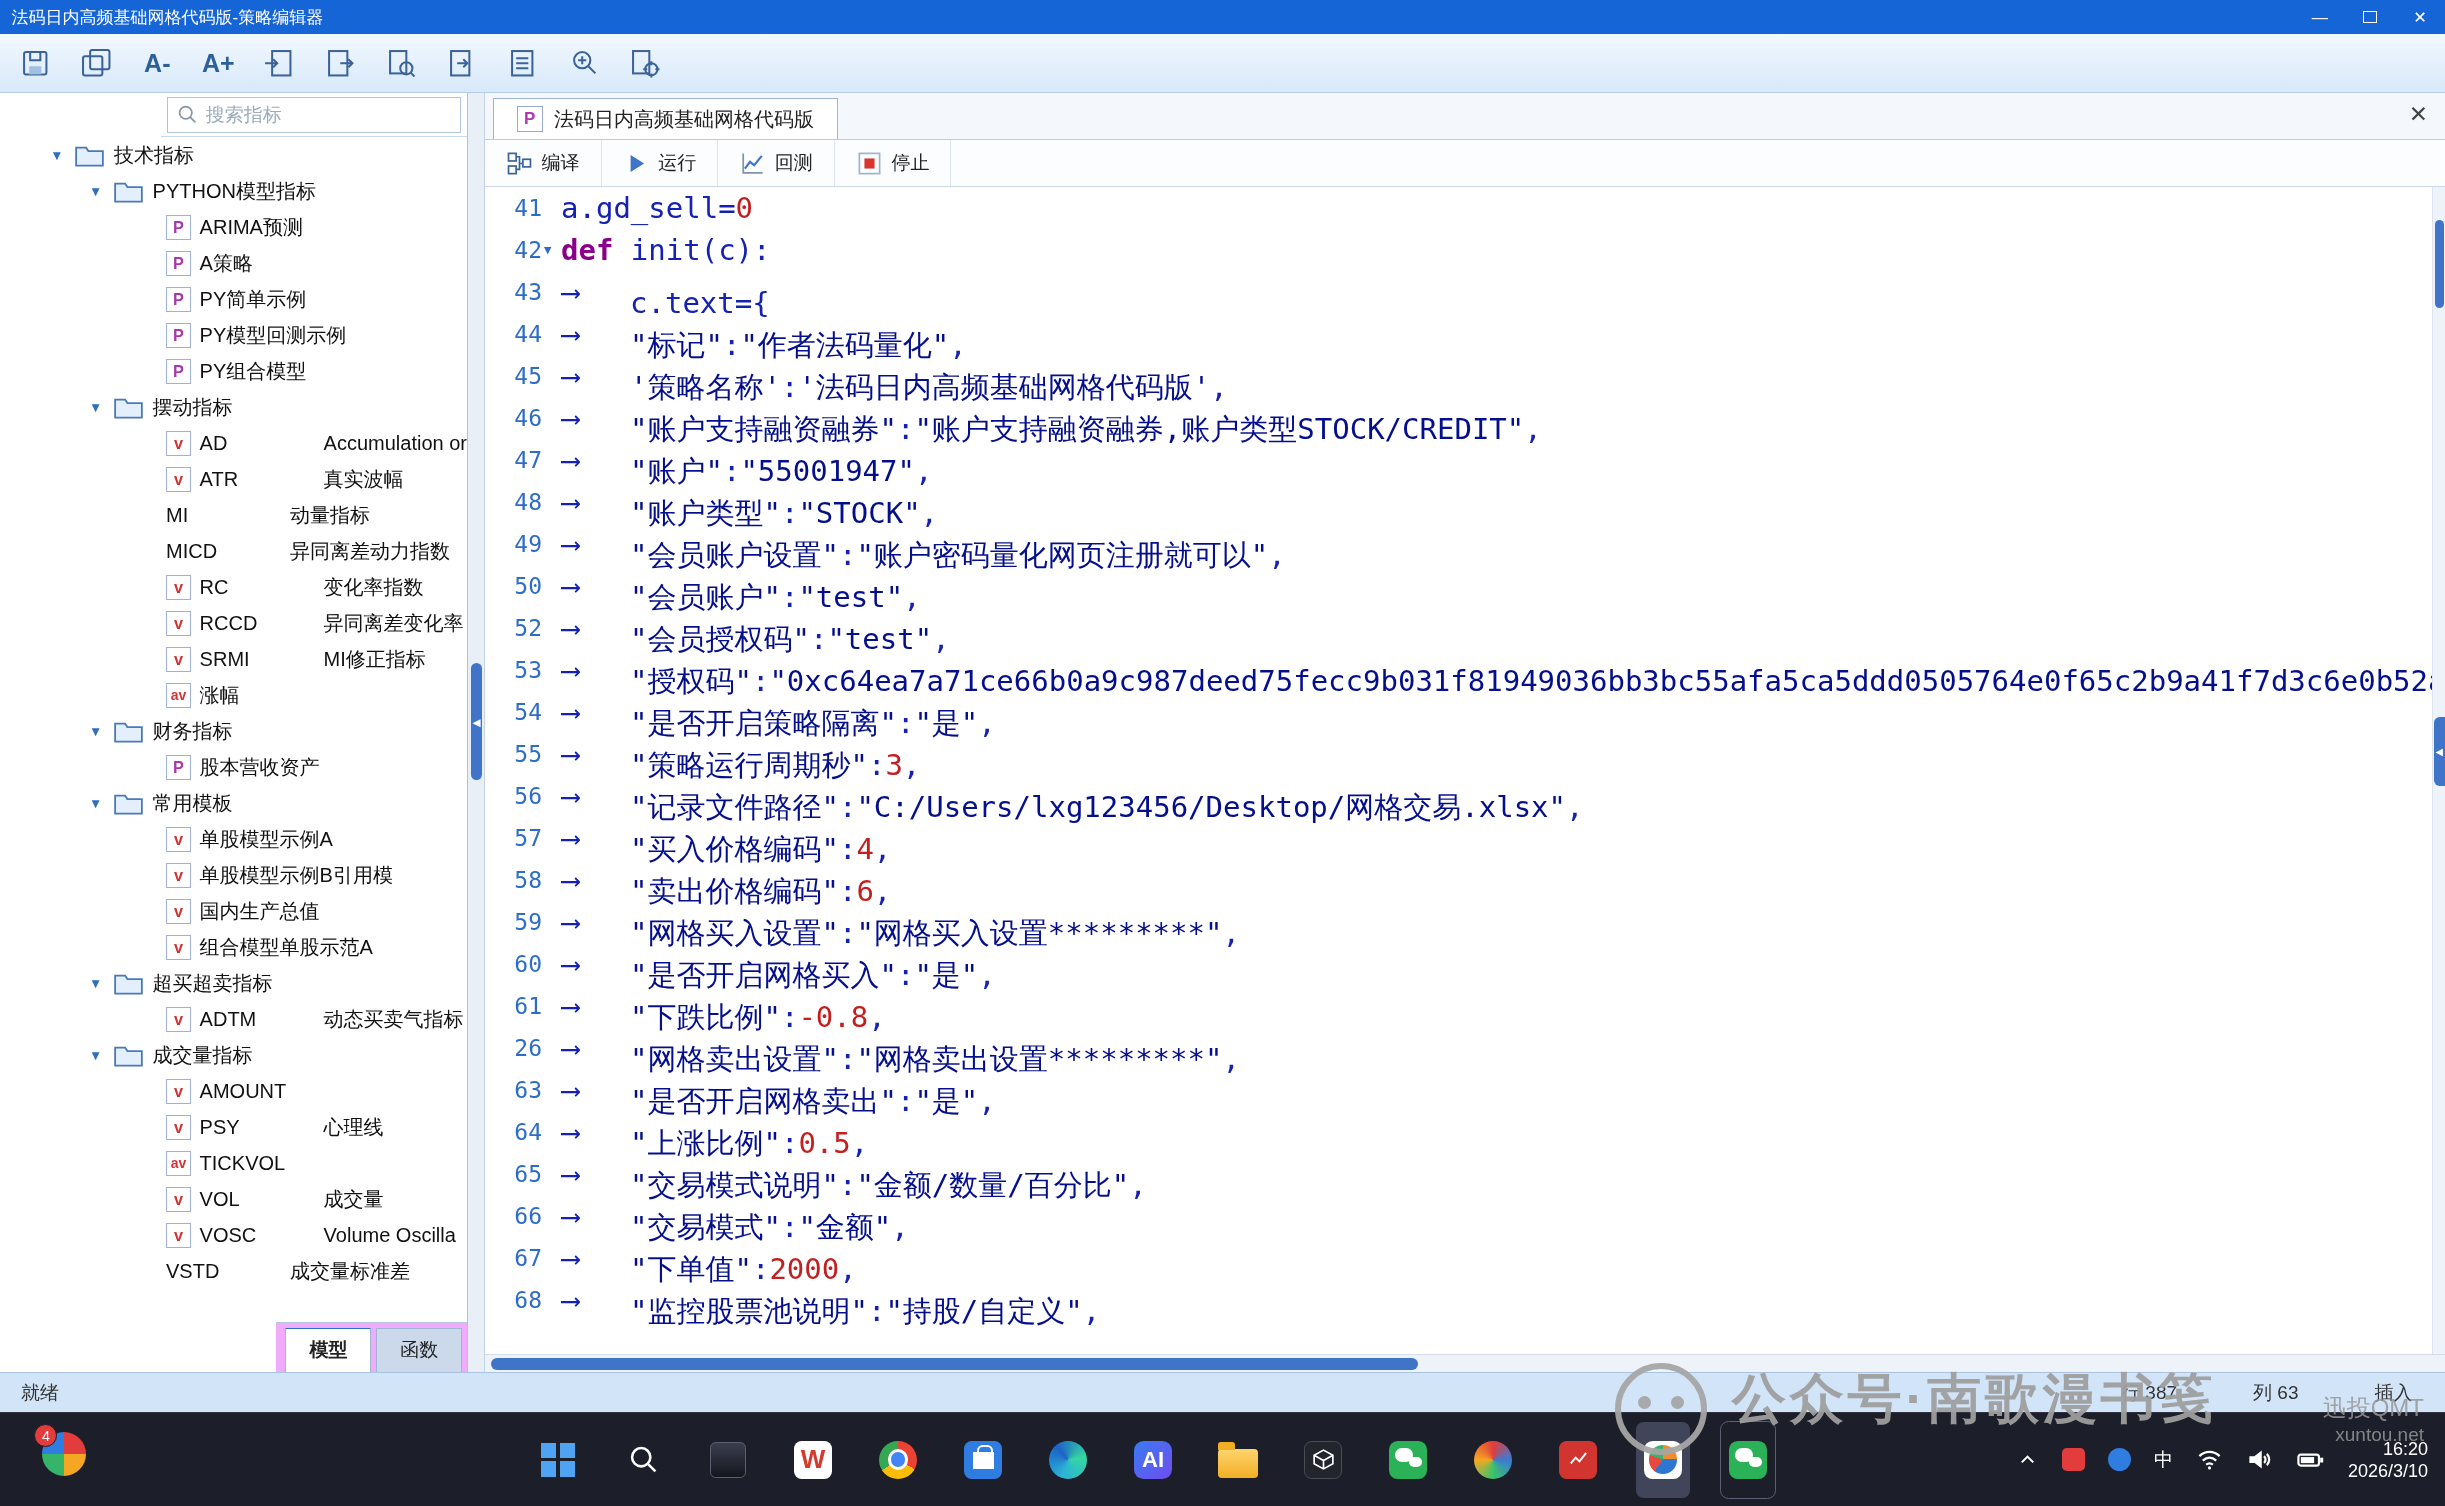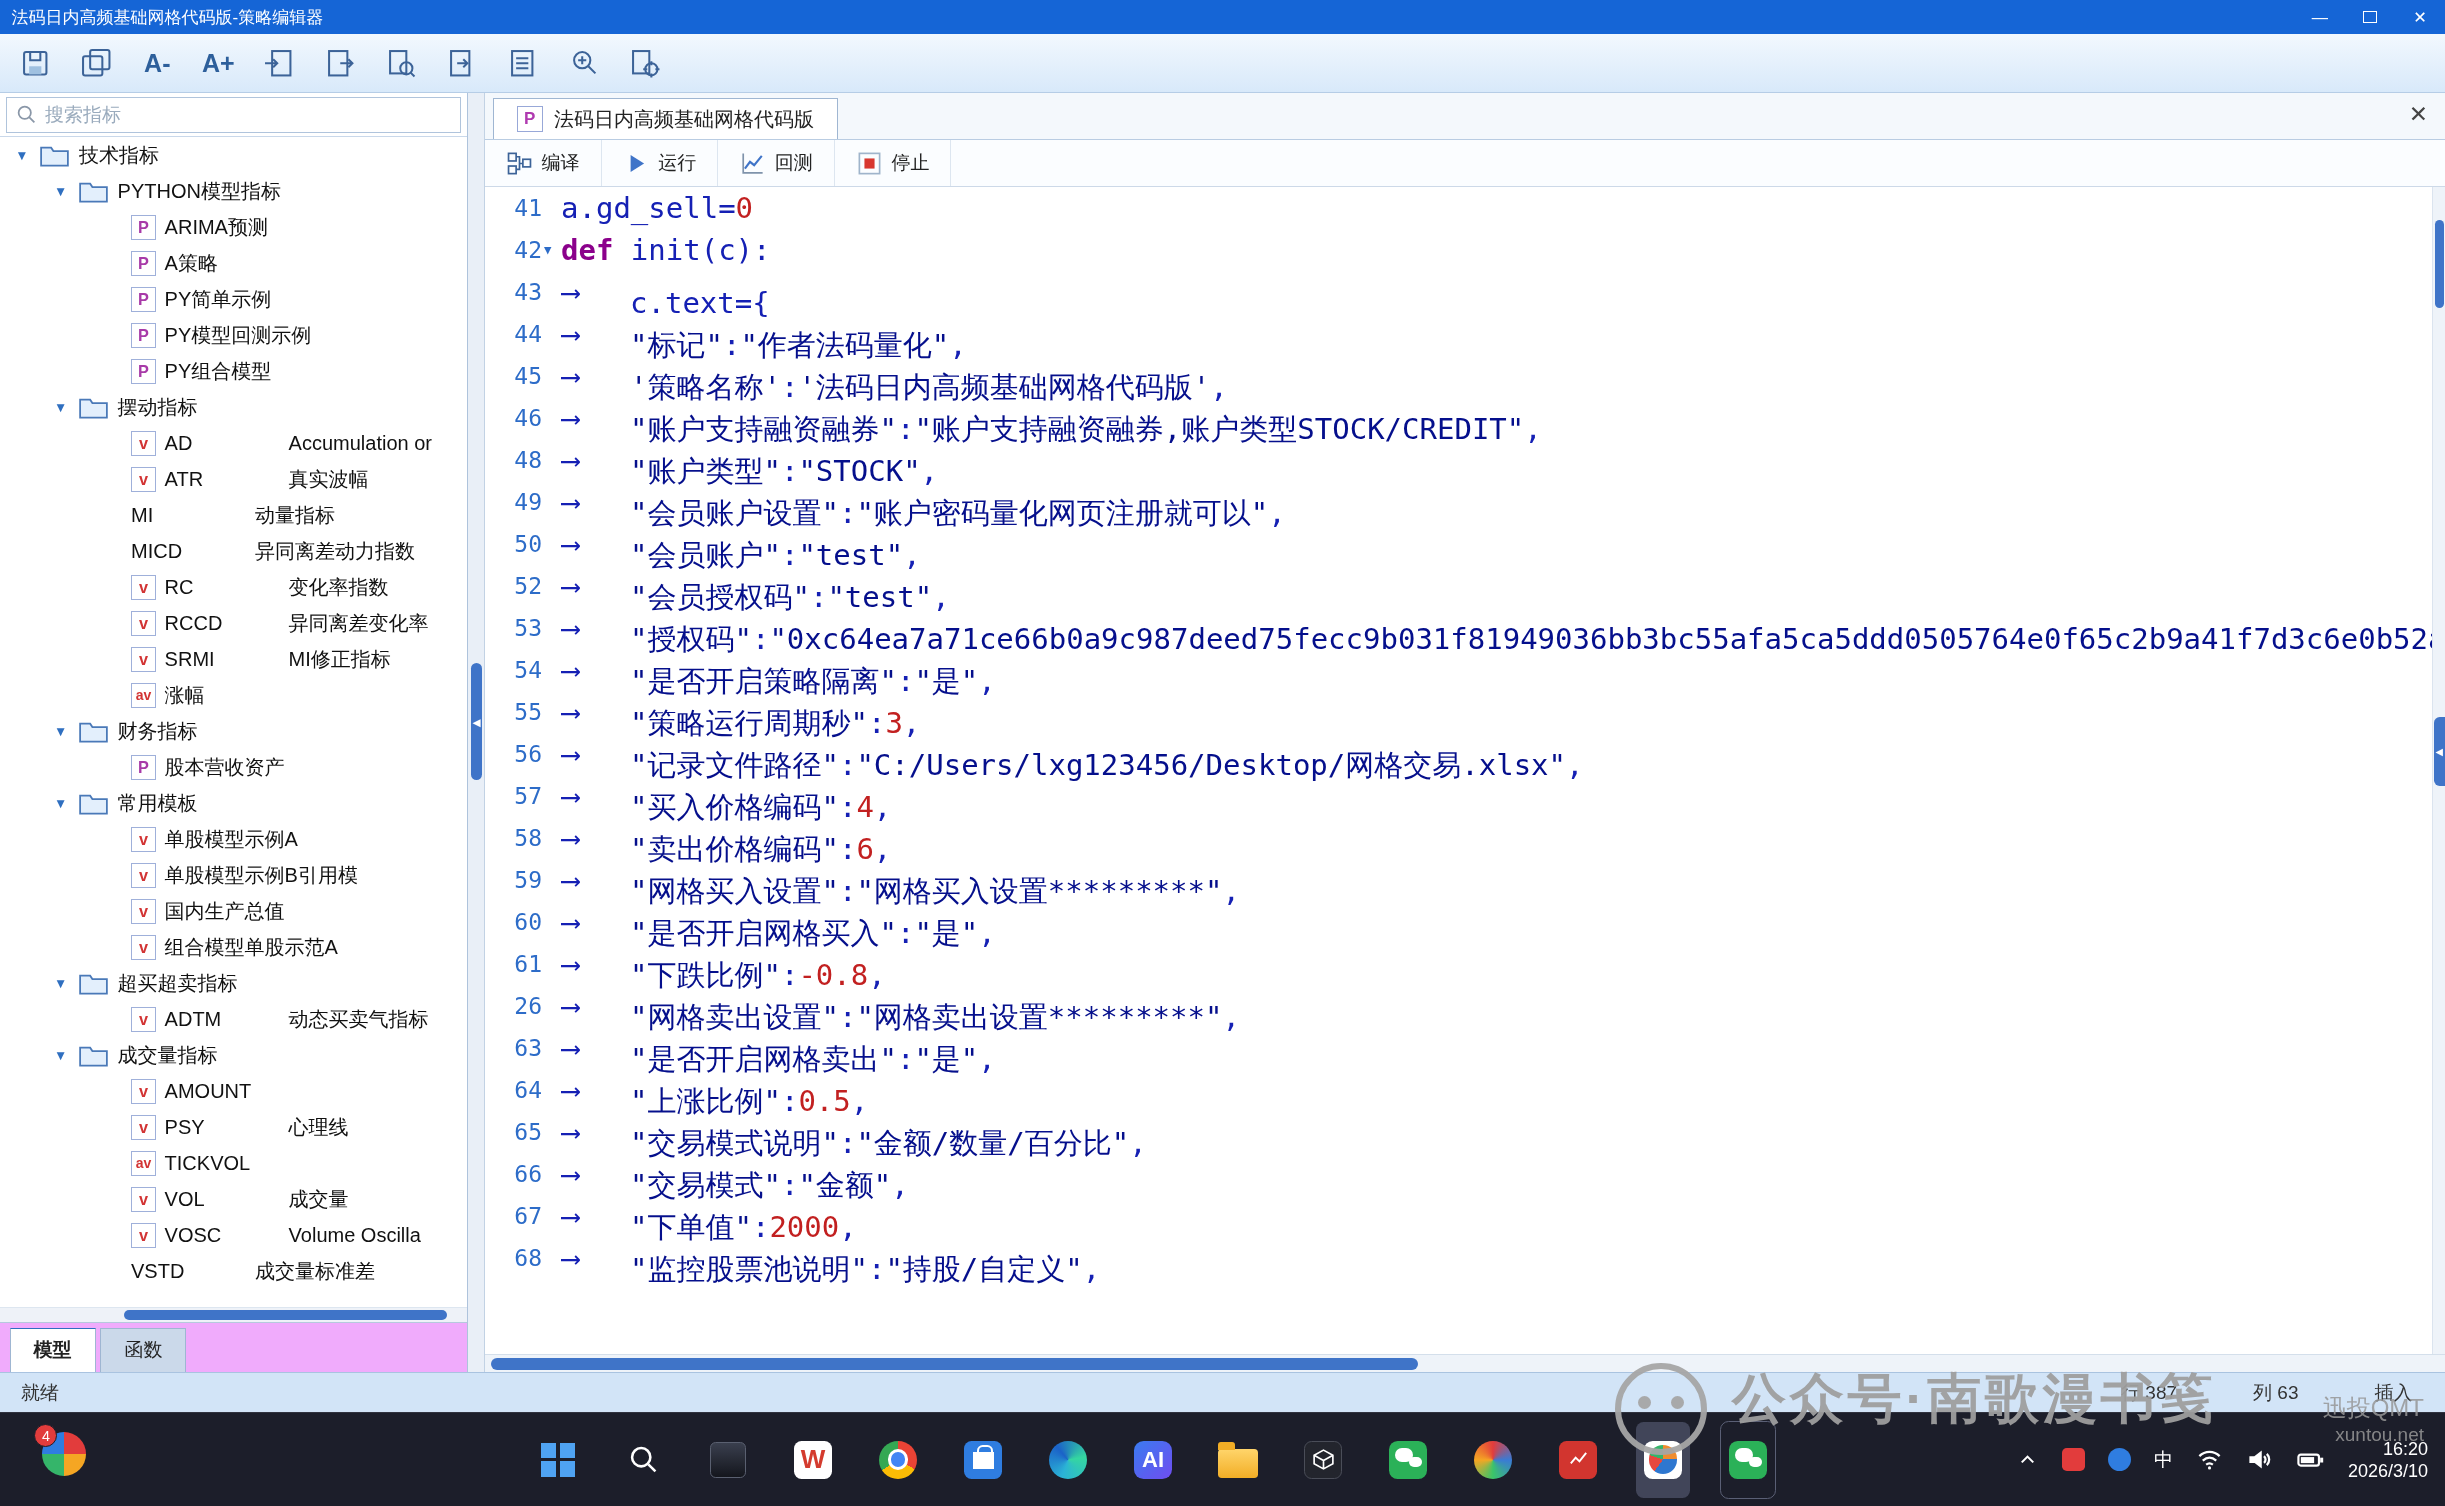--- a/index.html
+++ b/index.html
@@ -17,21 +17,21 @@
   
   .toolbar { height:59px; background:linear-gradient(#f2f8fe,#d8e9fa); border-bottom:1px solid #b6cde6; display:flex; align-items:center; padding-left:15.3px; gap:21px; }
   .tbi { width:40px; height:40px; display:flex; align-items:center; justify-content:center; border-radius:3.8px; }
   .tbi svg { width:32.5px; height:32.5px; }
   .txt-ic { font-weight:bold; color:#2d5f9b; font-size:25px; line-height:1; }
 
   
   .main { display:flex; height:1279px; background:#fff; }
 
   
-  .sidebar { width:468px; display:flex; flex-direction:column; background:#fff; border-right:1px solid #aec3dc; }
+  .sidebar { width:468px; display:flex; flex-direction:column; background:#fff; border-right:1px solid #aec3dc;align-items:flex-end; }
   .search-row { height:44px; border-bottom:1px solid #c9d8ea; display:flex; align-items:center; padding:3.8px 5.7px; }
   .search-box { flex:1; height:36px; border:1px solid #b0c4dc; background:#fff; display:flex; align-items:center; padding:0 9.6px; gap:7.6px; }
   .search-box svg { width:21px; height:21px; flex:none; }
   .search-box input { border:none; outline:none; flex:1; font-size:19px; color:#333; font-family:"Liberation Sans",sans-serif; background:transparent; }
   .search-box input::placeholder { color:#9aabbd; }
 
   .tree { flex:1; overflow:hidden; background:#fff; font-size:20px; color:#111; position:relative; }
   .tree-row { height:36px; display:flex; align-items:center; white-space:nowrap; overflow:hidden; position:relative; }
   .tree-row.lvl0 { padding-left:15.3px; }
   .tree-row.lvl1 { padding-left:54px; }
@@ -462,20 +462,24 @@
               <span class="gut">44</span>
               <span class="ct"><span class="tab-arrow">⟶</span><span class="str">"标记"</span>:<span class="str">"作者法码量化"</span>,</span>
             </div>
             <div class="cl">
               <span class="gut">45</span>
               <span class="ct"><span class="tab-arrow">⟶</span><span class="str">'策略名称'</span>:<span class="str">'法码日内高频基础网格代码版'</span>,</span>
             </div>
             <div class="cl">
               <span class="gut">46</span>
               <span class="ct"><span class="tab-arrow">⟶</span><span class="str">"账户支持融资融券"</span>:<span class="str">"账户支持融资融券,账户类型STOCK/CREDIT"</span>,</span>
+            </div>
+            <div class="cl">
+              <span class="gut">47</span>
+              <span class="ct"><span class="tab-arrow">⟶</span><span class="str">"账户"</span>:<span class="str">"55001947"</span>,</span>
             </div>
             <div class="cl">
               <span class="gut">48</span>
               <span class="ct"><span class="tab-arrow">⟶</span><span class="str">"账户类型"</span>:<span class="str">"STOCK"</span>,</span>
             </div>
             <div class="cl">
               <span class="gut">49</span>
               <span class="ct"><span class="tab-arrow">⟶</span><span class="str">"会员账户设置"</span>:<span class="str">"账户密码量化网页注册就可以"</span>,</span>
             </div>
             <div class="cl">

